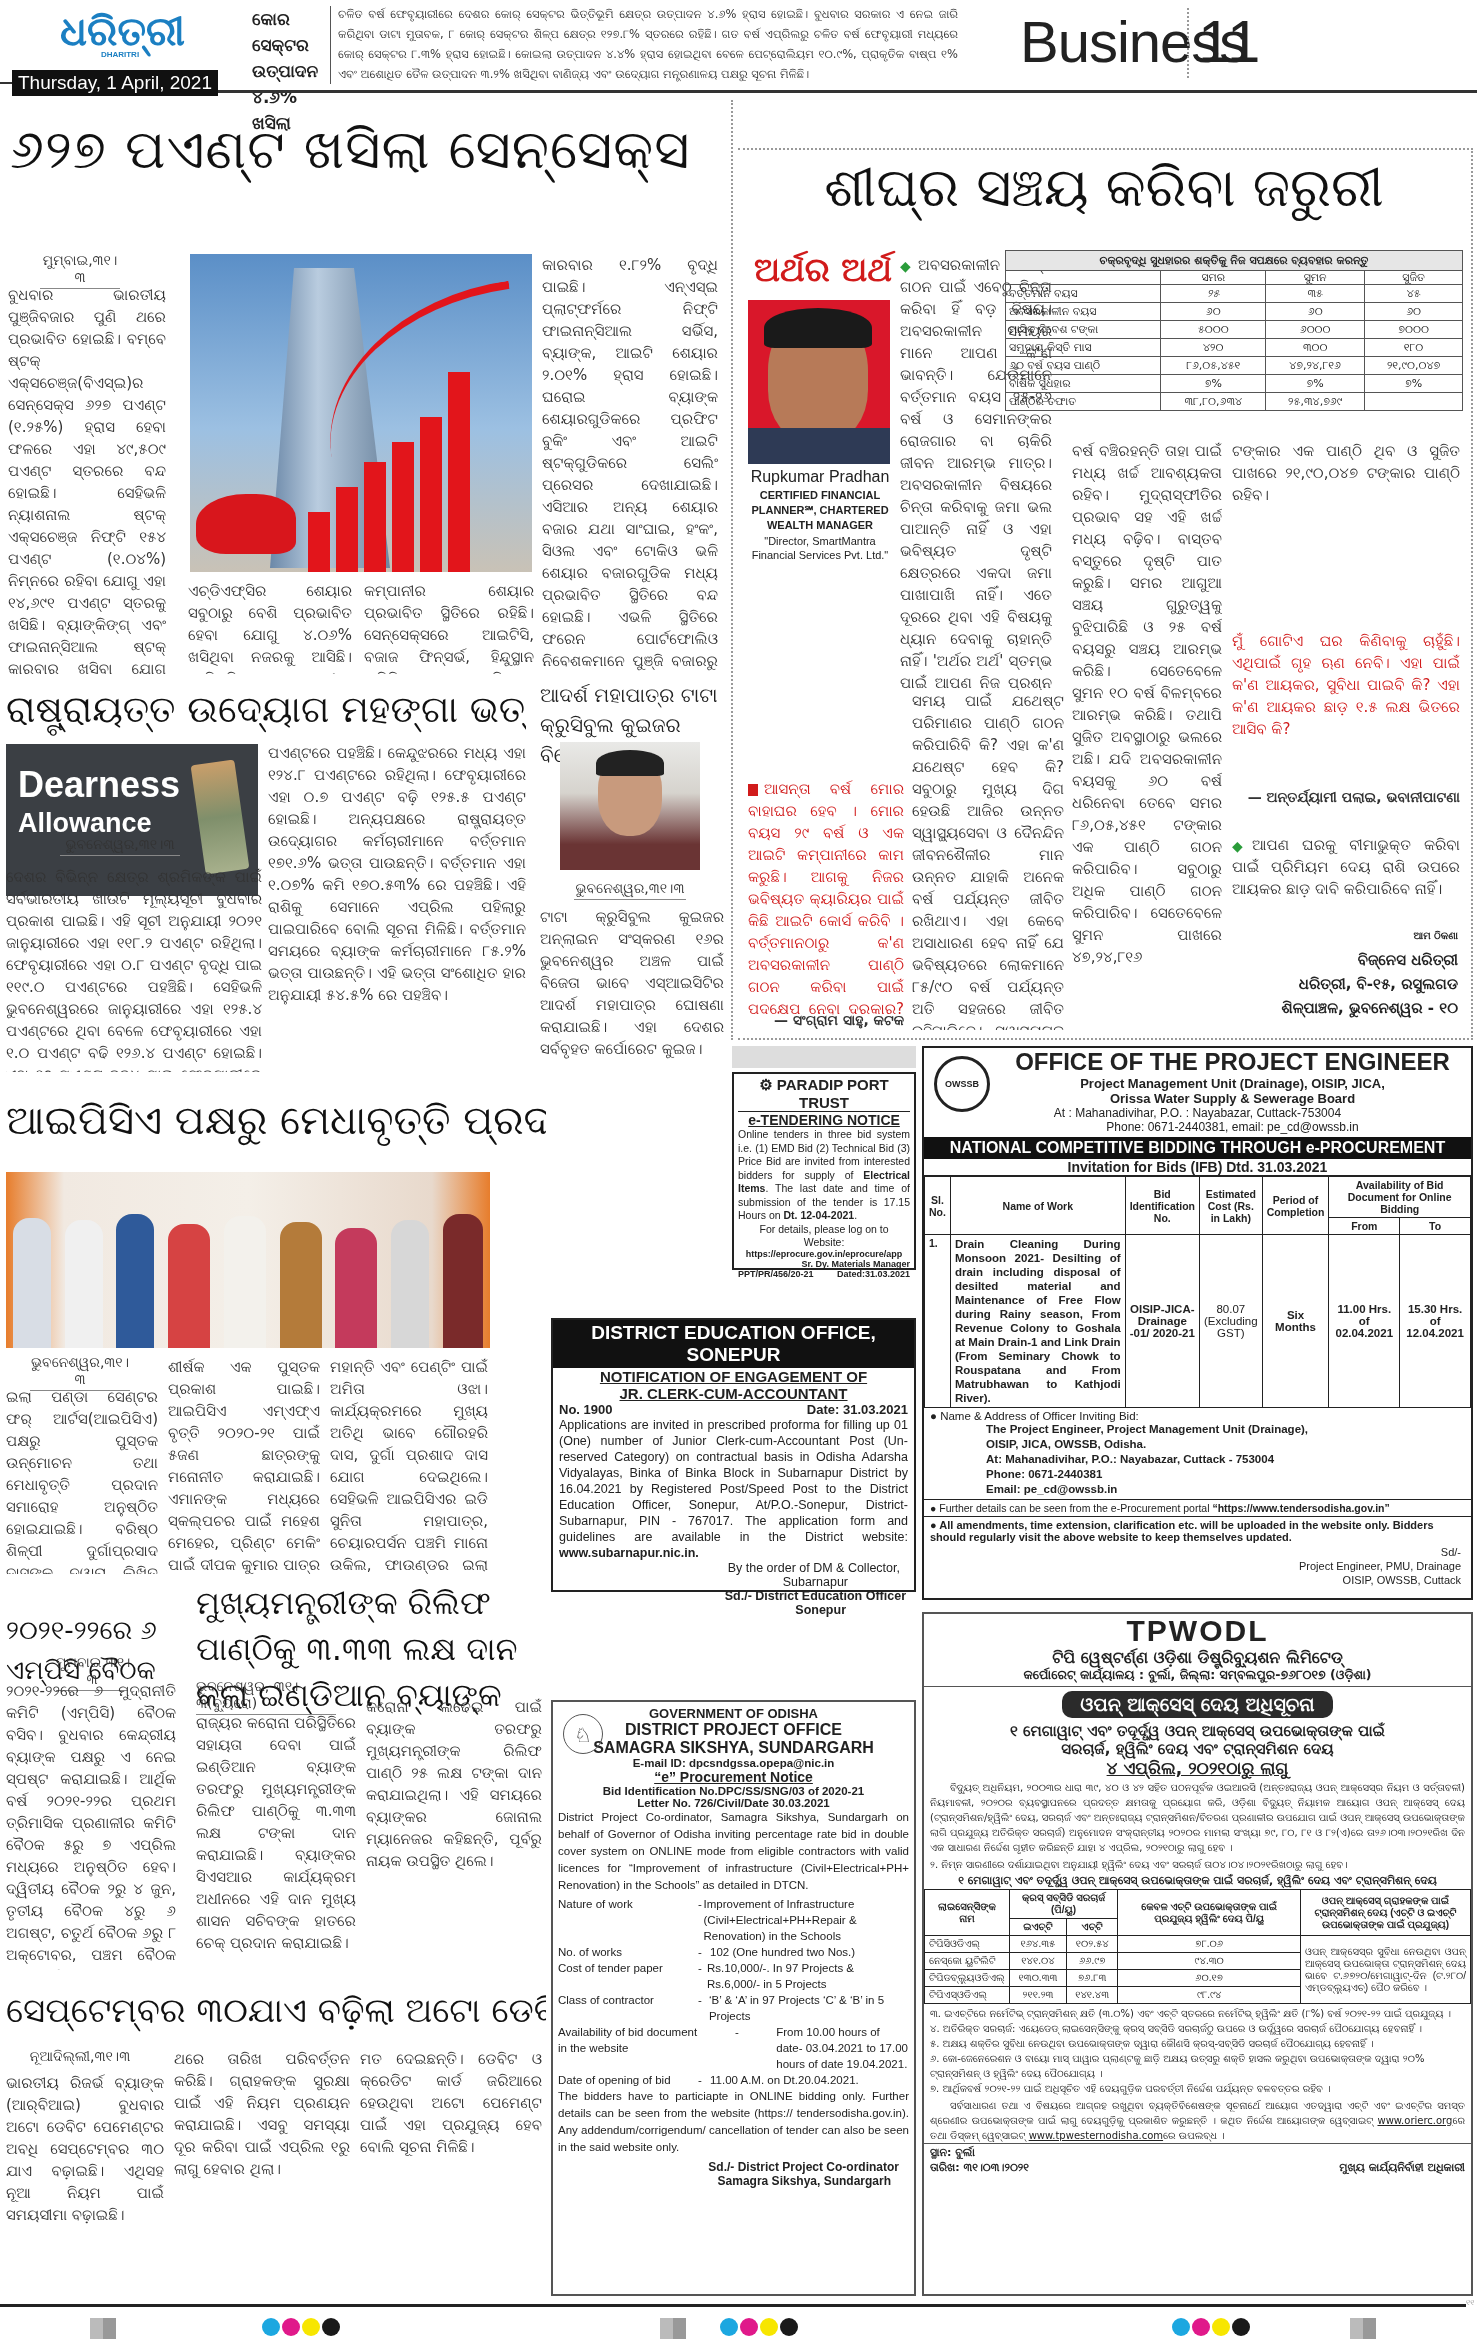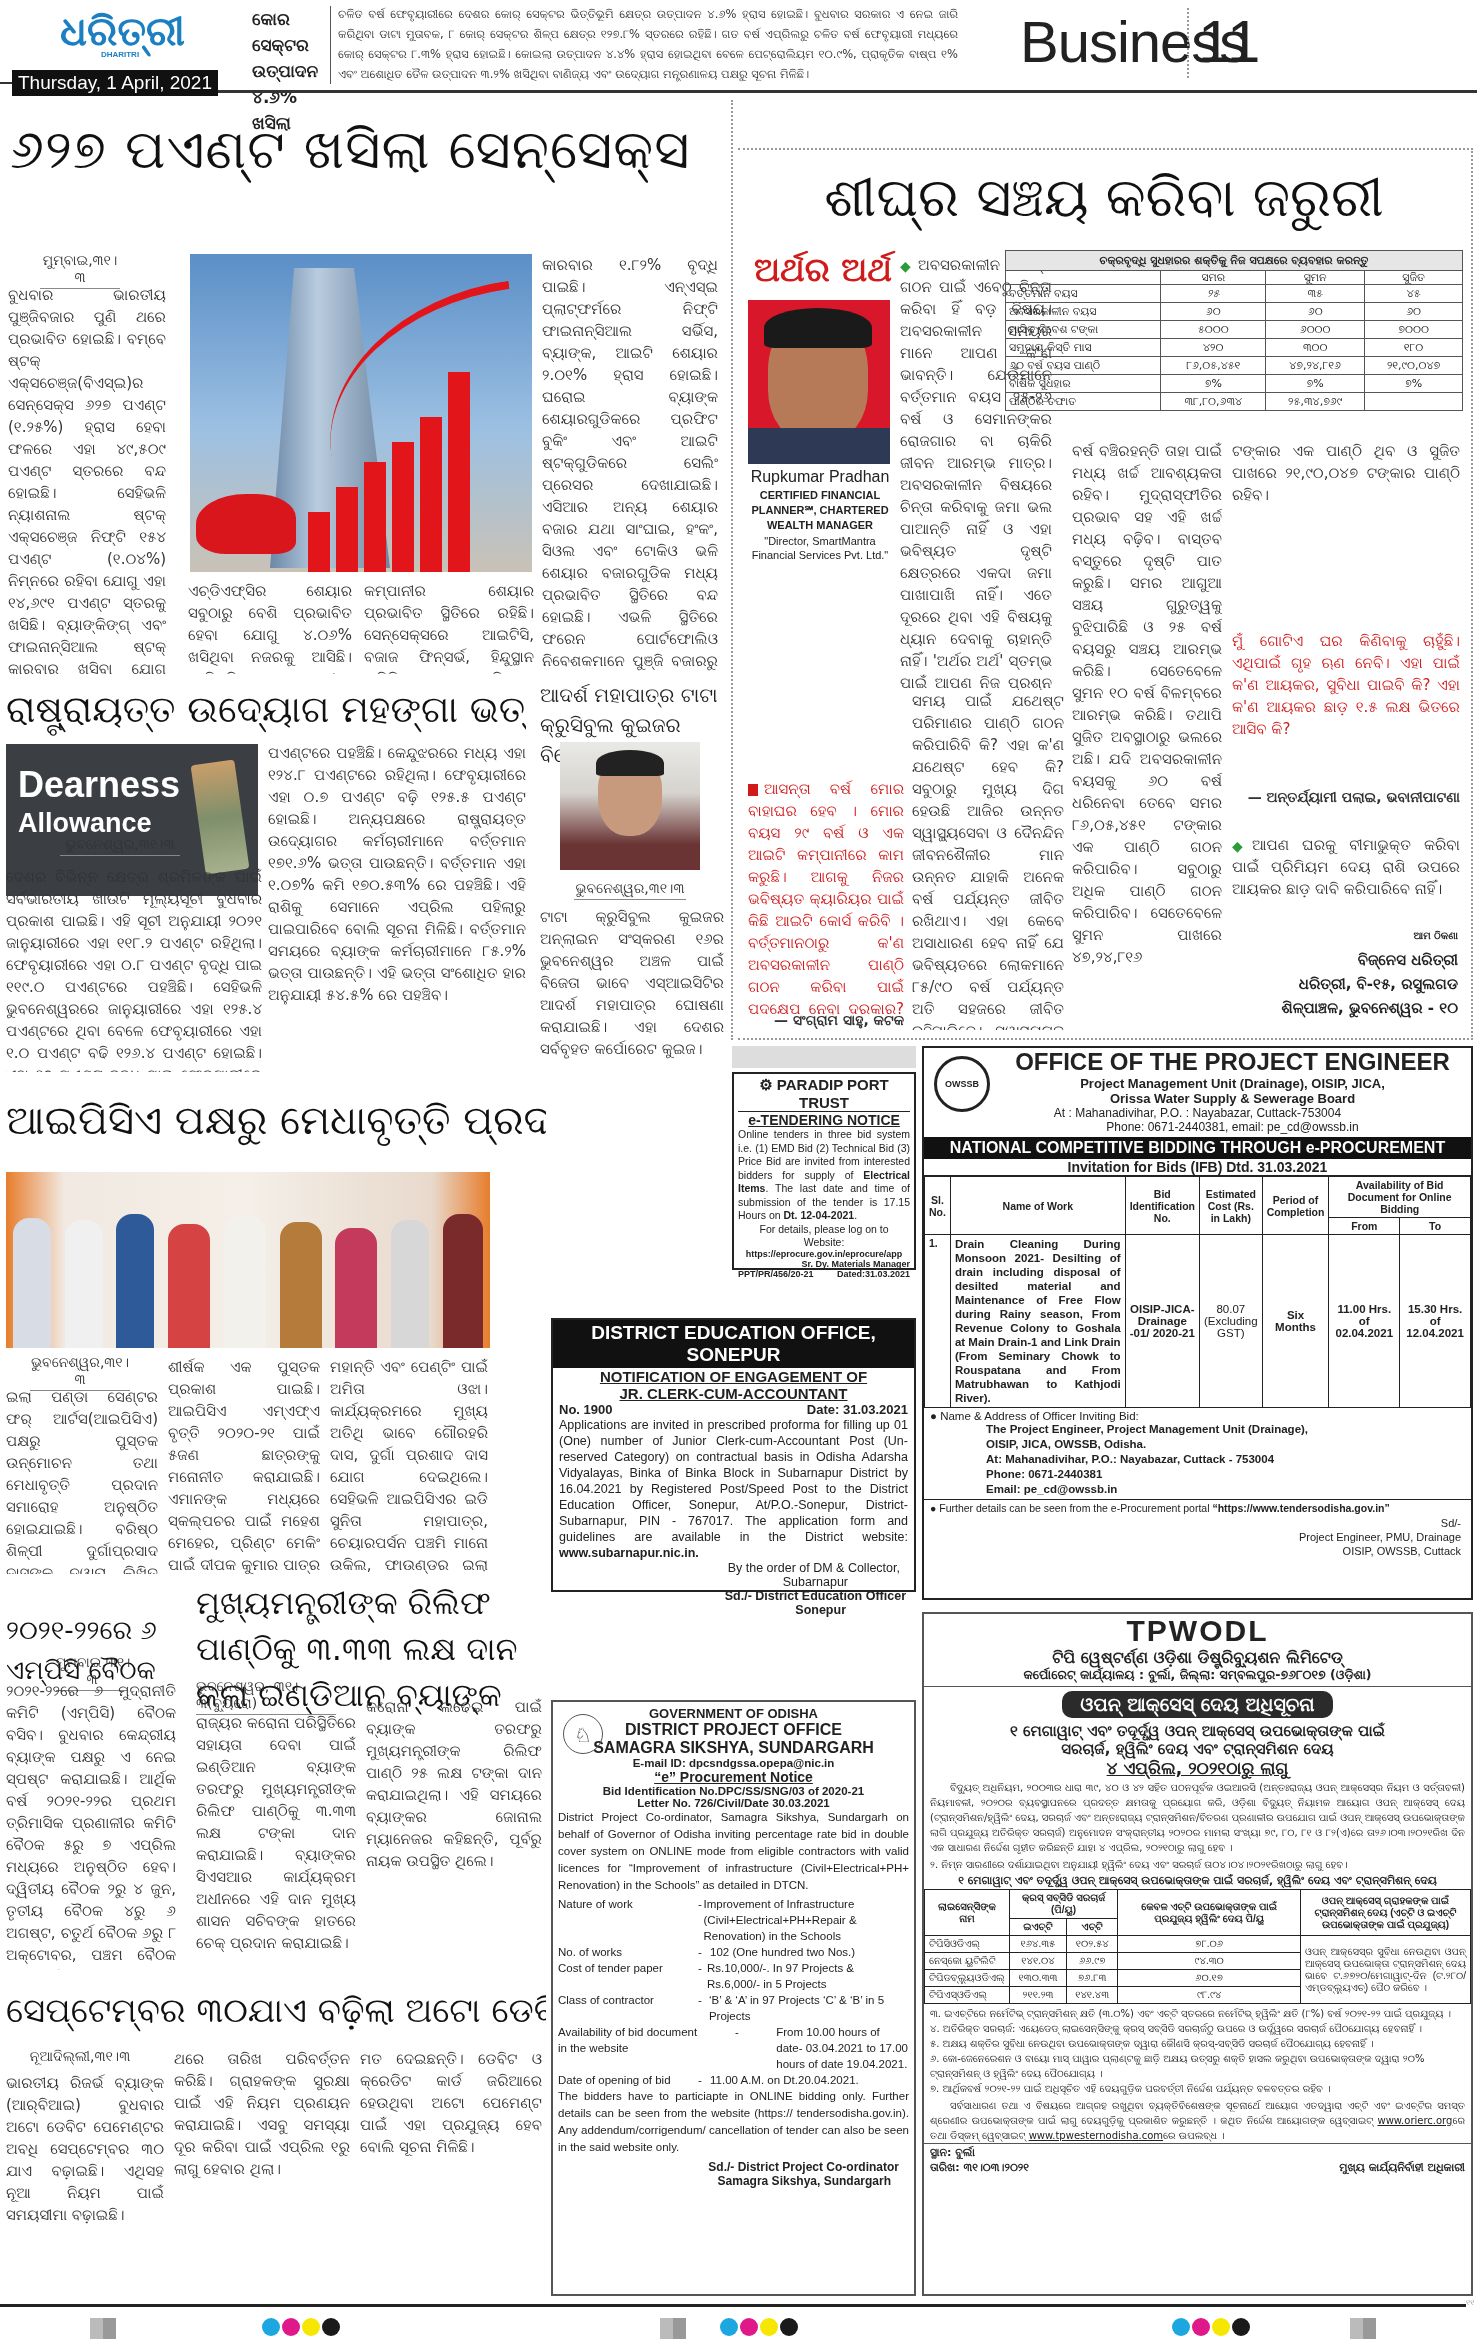--- a/index.html
+++ b/index.html
@@ -70,21 +70,21 @@
 <div class="abs" style="left:540px;top:680px;width:185px;font-size:20px;line-height:30px;color:#222;">ଆଦର୍ଶ ମହାପାତ୍ର ଟାଟା କ୍ରୁସିବୁଲ କୁଇଜର ବିଜେତା</div>
 <div class="abs photo" style="left:560px;top:742px;width:140px;height:128px;background:linear-gradient(180deg,#e9e9e7 0%,#d6d3cd 40%,#6a3434 80%);">
   <div style="position:absolute;left:38px;top:14px;width:64px;height:80px;background:#c89a7d;border-radius:40% 40% 45% 45%;"></div>
   <div style="position:absolute;left:36px;top:8px;width:68px;height:26px;background:#222;border-radius:50% 50% 10% 10%;"></div>
 </div>
 <div class="abs dateline" style="left:574px;top:880px;width:112px;">ଭୁବନେଶ୍ୱର,୩୧।୩</div>
 <div class="abs col-text" style="left:540px;top:906px;width:184px;height:170px;">ଟାଟା କ୍ରୁସିବୁଲ କୁଇଜର ଅନ୍‌ଲାଇନ ସଂସ୍କରଣ ୧୬ର ଭୁବନେଶ୍ୱର ଅଞ୍ଚଳ ପାଇଁ ବିଜେତା ଭାବେ ଏସ୍‌ଆଇସିଟିର ଆଦର୍ଶ ମହାପାତ୍ର ଘୋଷଣା କରାଯାଇଛି। ଏହା ଦେଶର ସର୍ବବୃହତ କର୍ପୋରେଟ କୁଇଜ।</div>
 
 <div class="abs doth" style="left:738px;top:148px;width:735px;"></div>
 <div class="abs dotv" style="left:1471px;top:148px;height:892px;"></div>
-<div class="abs head-odia" style="left:744px;top:158px;width:720px;font-size:54px;line-height:80px;text-align:center;">ଶୀଘ୍ର ସଞ୍ଚୟ କରିବା ଜରୁରୀ</div>
+<div class="abs head-odia" style="left:744px;top:148px;width:720px;font-size:54px;line-height:80px;text-align:center;">ଶୀଘ୍ର ସଞ୍ଚୟ କରିବା ଜରୁରୀ</div>
 <div class="abs" style="left:748px;top:250px;width:150px;font-size:33px;font-weight:bold;color:#d11b1b;text-align:center;">ଅର୍ଥର ଅର୍ଥ</div>
 <div class="abs photo" style="left:748px;top:300px;width:142px;height:164px;background:#d9172a;">
   <div style="position:absolute;left:20px;top:12px;width:100px;height:130px;background:#b77a58;border-radius:45% 45% 40% 40%;"></div>
   <div style="position:absolute;left:16px;top:8px;width:108px;height:40px;background:#1a1a1a;border-radius:50% 50% 10% 10%;"></div>
   <div style="position:absolute;left:0;bottom:0;width:142px;height:36px;background:#2e3a55;"></div>
 </div>
 <div class="abs" style="left:742px;top:468px;width:156px;text-align:center;font-family:'Liberation Sans',sans-serif;font-size:16px;font-stretch:condensed;">Rupkumar Pradhan</div>
 <div class="abs" style="left:744px;top:488px;width:152px;text-align:center;font-family:'Liberation Sans',sans-serif;font-size:11px;font-weight:bold;line-height:15px;">CERTIFIED FINANCIAL PLANNER℠, CHARTERED WEALTH MANAGER</div>
 <div class="abs" style="left:744px;top:534px;width:152px;text-align:center;font-family:'Liberation Sans',sans-serif;font-size:11px;line-height:14px;">"Director, SmartMantra Financial Services Pvt. Ltd."</div>
 
@@ -316,20 +316,21 @@
     <div>● <span>Name &amp; Address of Officer Inviting Bid:</span></div>
     <div id="owssb-officer-lines" style="padding-left:56px;font-weight:bold;line-height:15px;">
         <div>The Project Engineer, Project Management Unit (Drainage),</div>
         <div>OISIP, JICA, OWSSB, Odisha.</div>
         <div>At: Mahanadivihar, P.O.: Nayabazar, Cuttack - 753004</div>
         <div>Phone: 0671-2440381</div>
         <div>Email: pe_cd@owssb.in</div>
       </div>
   </div>
   <div style="font-size:10.5px;padding:2px 6px;border-top:1px solid #222;">● <span>Further details can be seen from the e-Procurement portal </span><b>“https://www.tendersodisha.gov.in”</b></div>
+  <div style="font-size:11px;font-weight:bold;padding:2px 6px;border-top:1px solid #222;">● <span>All amendments, time extension, clarification etc. will be uploaded in the website only. Bidders should regularly visit the above website to keep themselves updated.</span></div>
   <div id="owssb-sign" style="font-size:11px;text-align:right;padding-right:10px;line-height:14px;">
       <div>Sd/-</div>
       <div>Project Engineer, PMU, Drainage</div>
       <div>OISIP, OWSSB, Cuttack</div>
     </div>
 </div>
 
 <div class="abs box" style="left:922px;top:1612px;width:551px;height:684px;border-color:#555;">
   <div style="font-family:'Liberation Sans',sans-serif;font-weight:bold;font-size:30px;text-align:center;letter-spacing:2px;">TPWODL</div>
   <div style="font-weight:bold;font-size:16px;text-align:center;">ଟିପି ୱେଷ୍ଟର୍ଣ୍ଣ ଓଡ଼ିଶା ଡିଷ୍ଟ୍ରିବ୍ୟୁଶନ ଲିମିଟେଡ୍</div>

